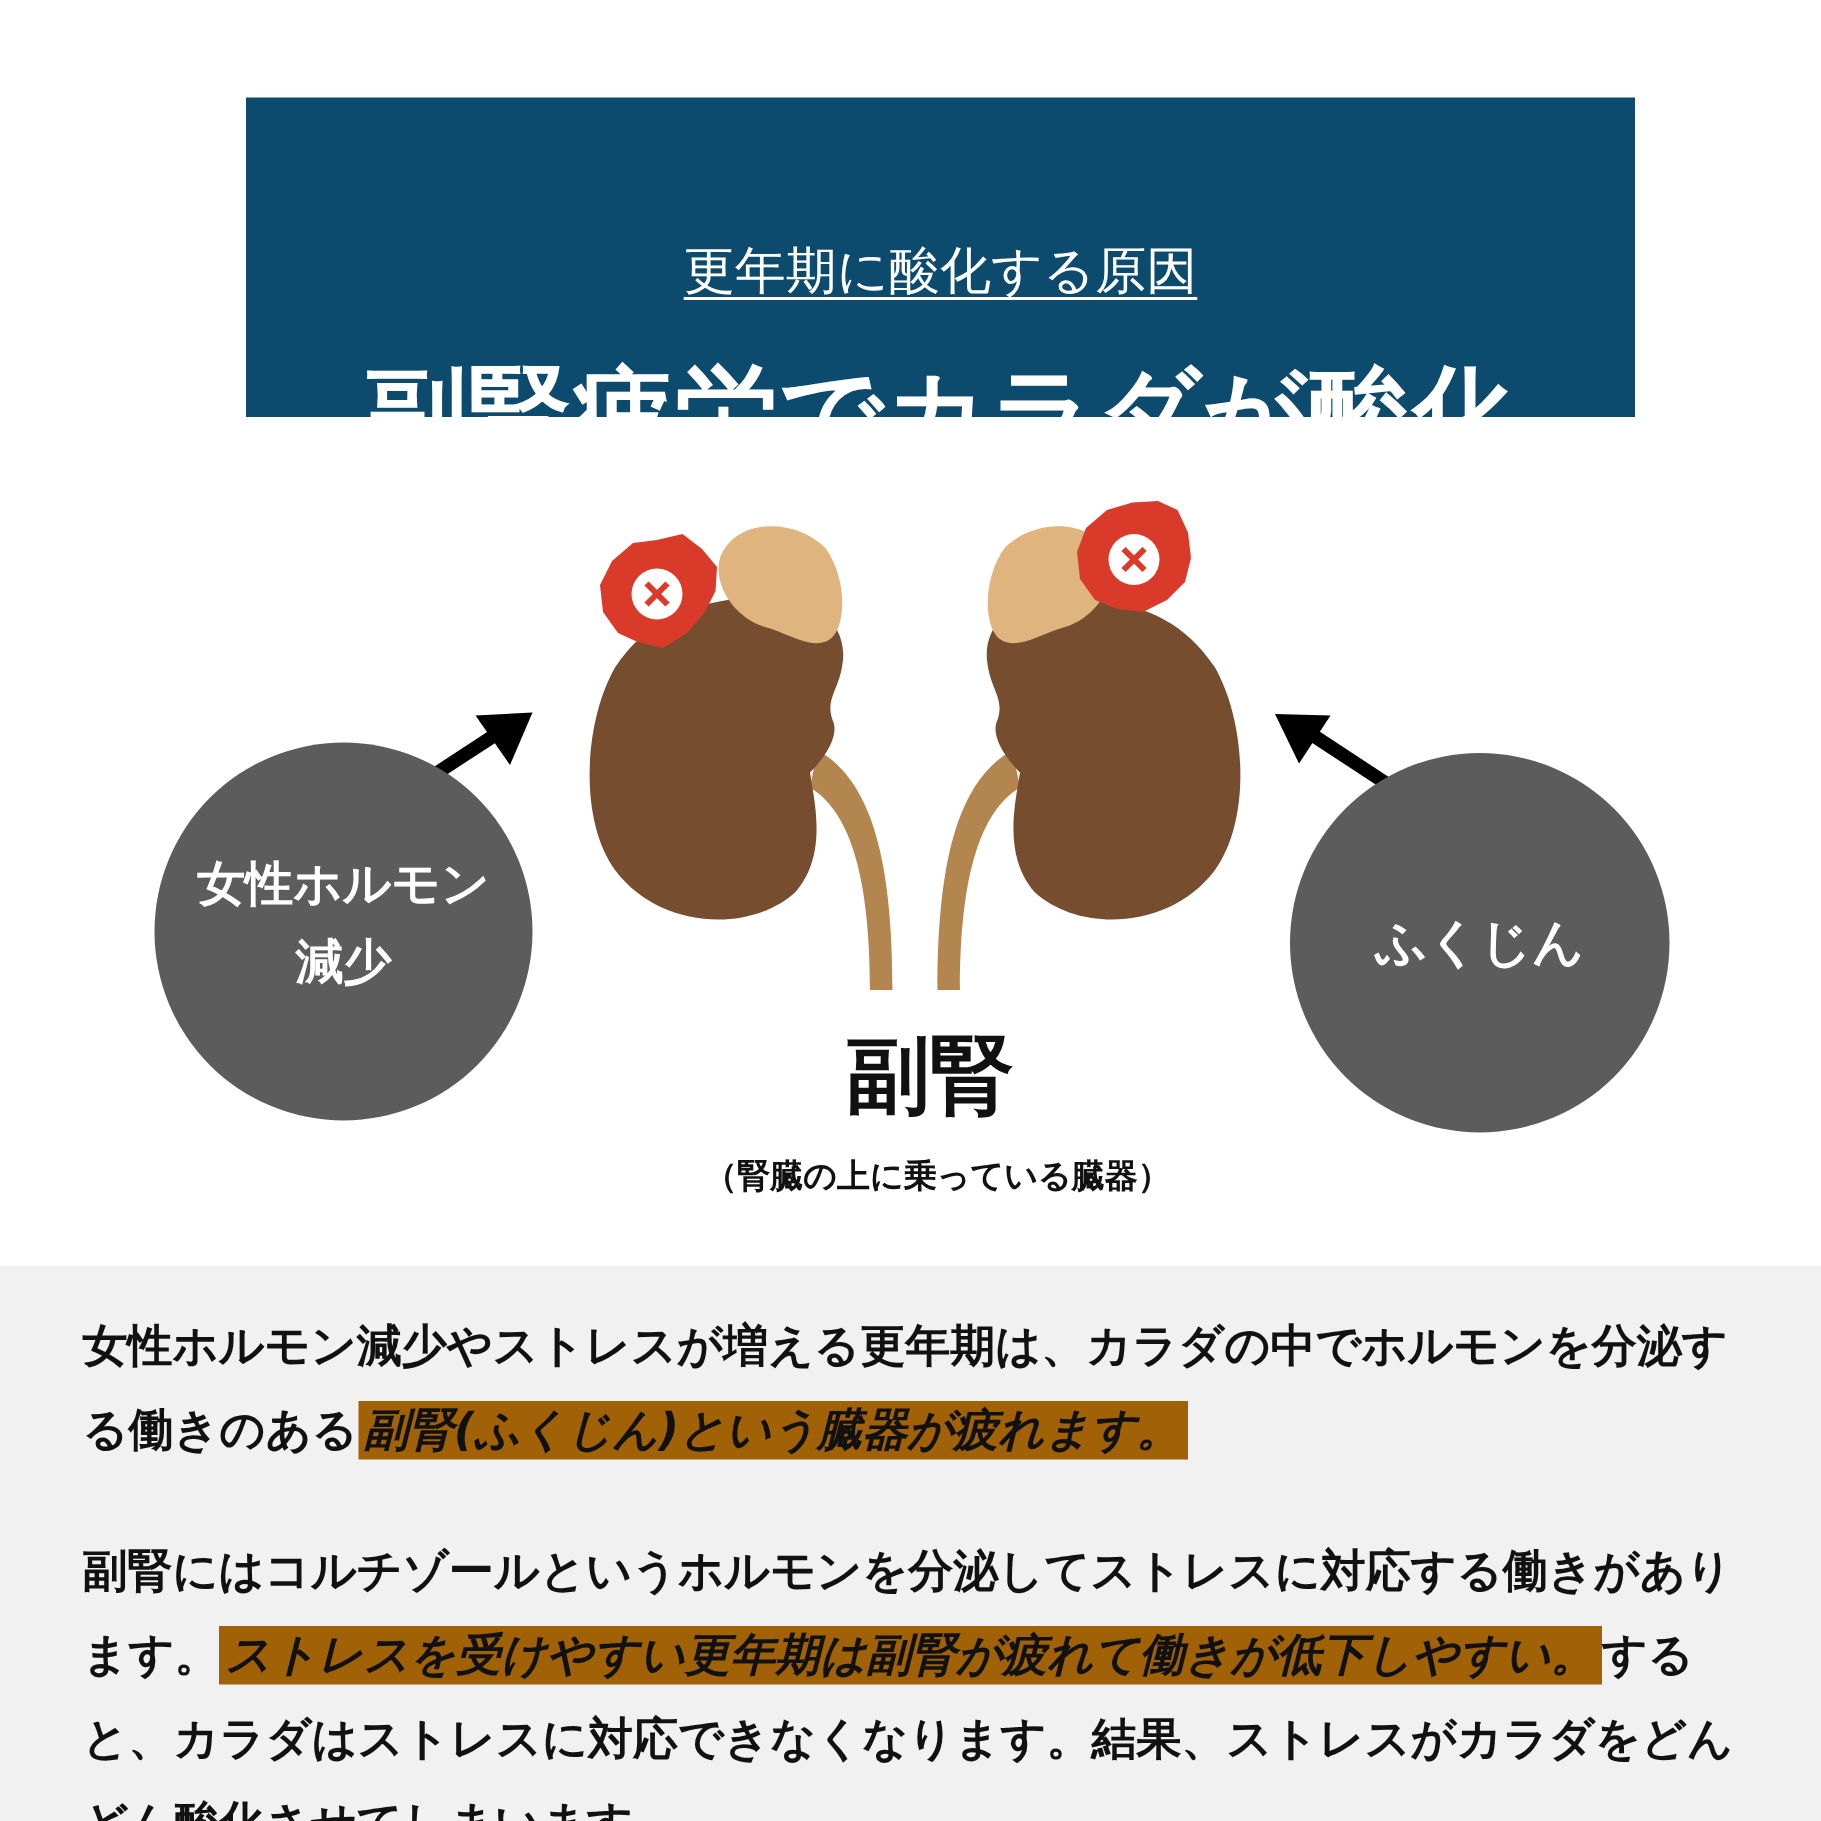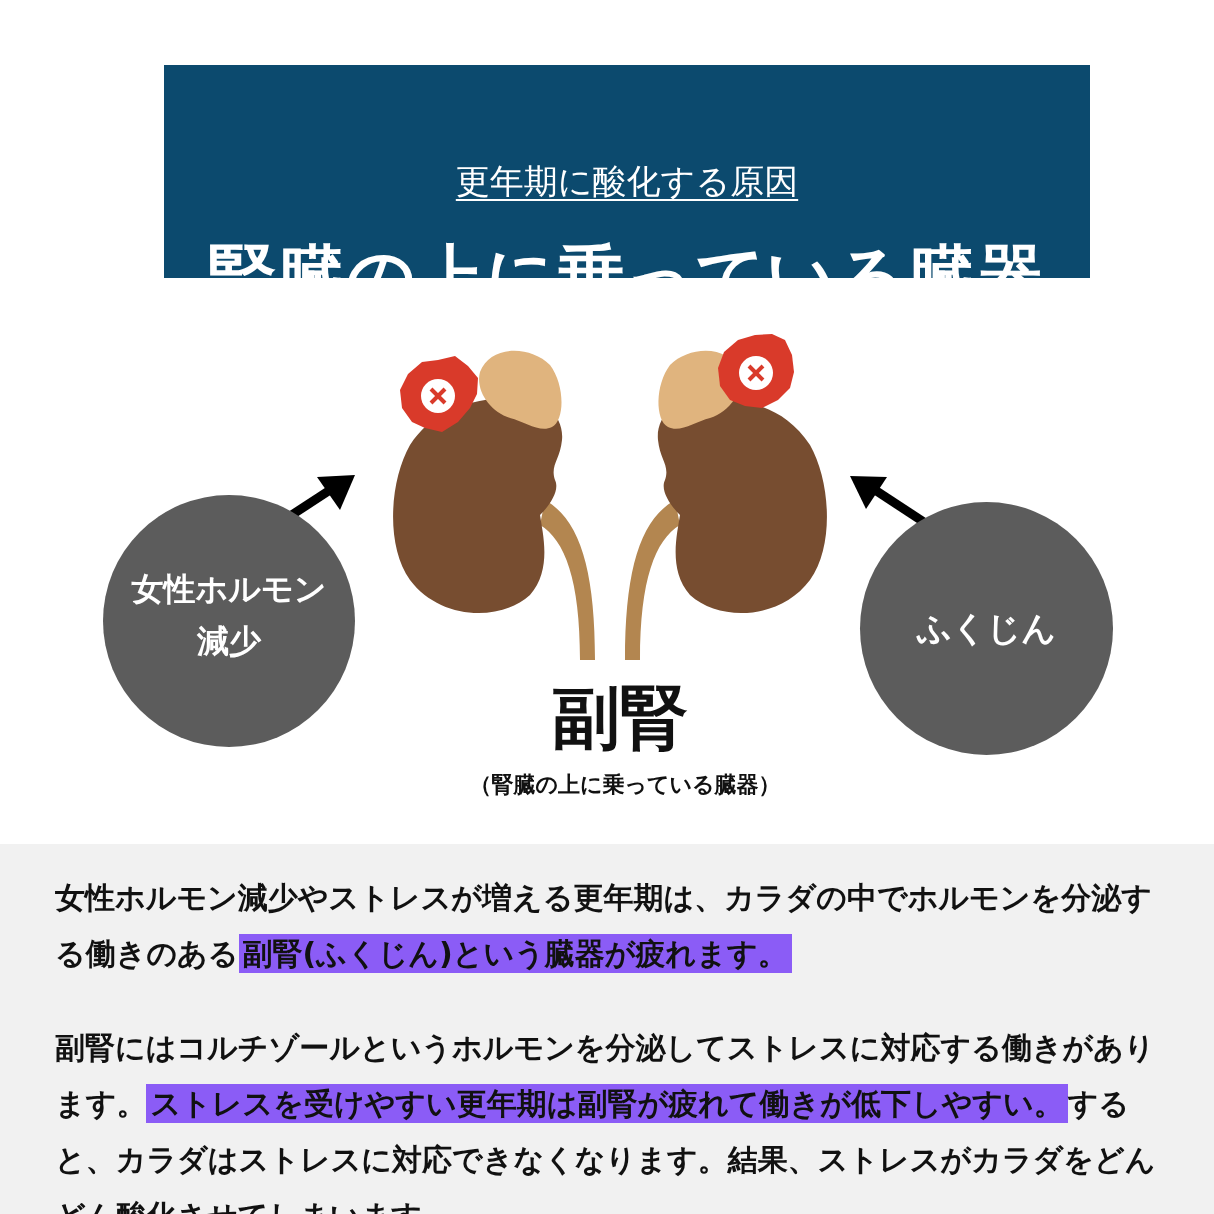--- a/index.html
+++ b/index.html
@@ -28,45 +28,45 @@
     font-weight: bold; text-align: center;
   }
   .circle-left { left: 103px; top: 495px; width: 252px; height: 252px; font-size: 32px; line-height: 52px; }
   .circle-right { left: 860px; top: 502px; width: 253px; height: 253px; font-size: 34px; }
   .circle-left span, .circle-right span { display: block; }
   .circle-left .l1 { margin-top: -12px; }
   .kidney-svg { position: absolute; left: 380px; top: 330px; width: 460px; height: 340px; }
   .arrows-svg { position: absolute; left: 0; top: 0; width: 1214px; height: 1214px; pointer-events: none; }
   .organ-label {
     position: absolute; left: 0; right: 0; top: 678px; text-align: center;
-    font-size: 68px; line-height: 80px; font-weight: bold; color: #111; margin-left: 26px;
+    font-size: 56px; line-height: 80px; font-weight: bold; color: #111; margin-left: 26px;
   }
   .organ-note {
     position: absolute; left: 0; right: 0; top: 770px; text-align: center;
     font-size: 22px; line-height: 30px; font-weight: bold; color: #111; padding-left: 36px;
   }
   .panel {
     position: absolute; left: 0; top: 844px; width: 1214px; height: 370px;
     background: #f1f1f1;
   }
   .para {
     position: absolute; left: 55px; width: 1110px;
     font-size: 30px; line-height: 56px; font-weight: bold; color: #111;
     letter-spacing: 0px;
   }
   .para1 { top: 870px; }
   .para2 { top: 1020px; }
-  .hl { background: #8b5cf6; padding: 2px 4px; }
+  .hl { background: #a16207; padding: 2px 4px; font-style: italic; }
 </style>
 </head>
 <body>
 
 <div class="title-box">
   <div class="title-sub">更年期に酸化する原因</div>
-  <div class="title-main">腎臓の上に乗っている臓器</div>
+  <div class="title-main">副腎疲労でカラダが酸化</div>
 </div>
 
 <svg class="arrows-svg" viewBox="0 0 1214 1214">
   <g>
     <line x1="232" y1="554" x2="330" y2="490" stroke="#000" stroke-width="9"></line>
     <polygon points="355,475 317,477 340,510" fill="#000"></polygon>
   </g>
   <g>
     <line x1="974" y1="555" x2="875" y2="490" stroke="#000" stroke-width="9"></line>
     <polygon points="850,476 887,477 866,509" fill="#000"></polygon>

